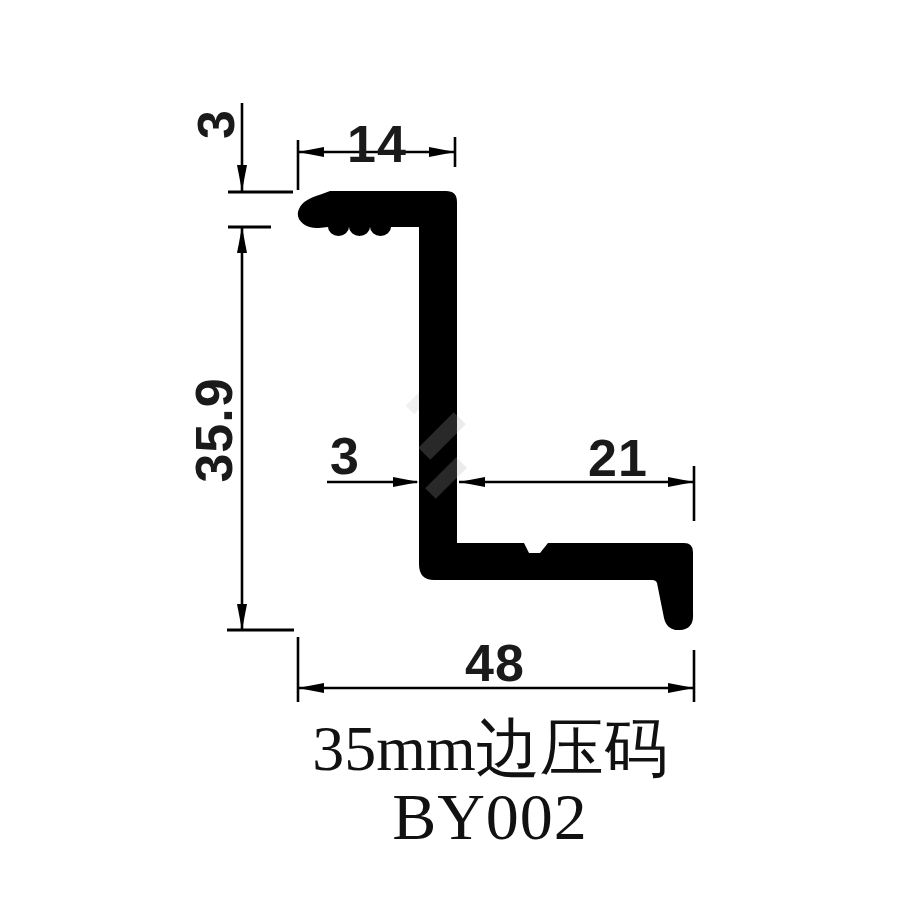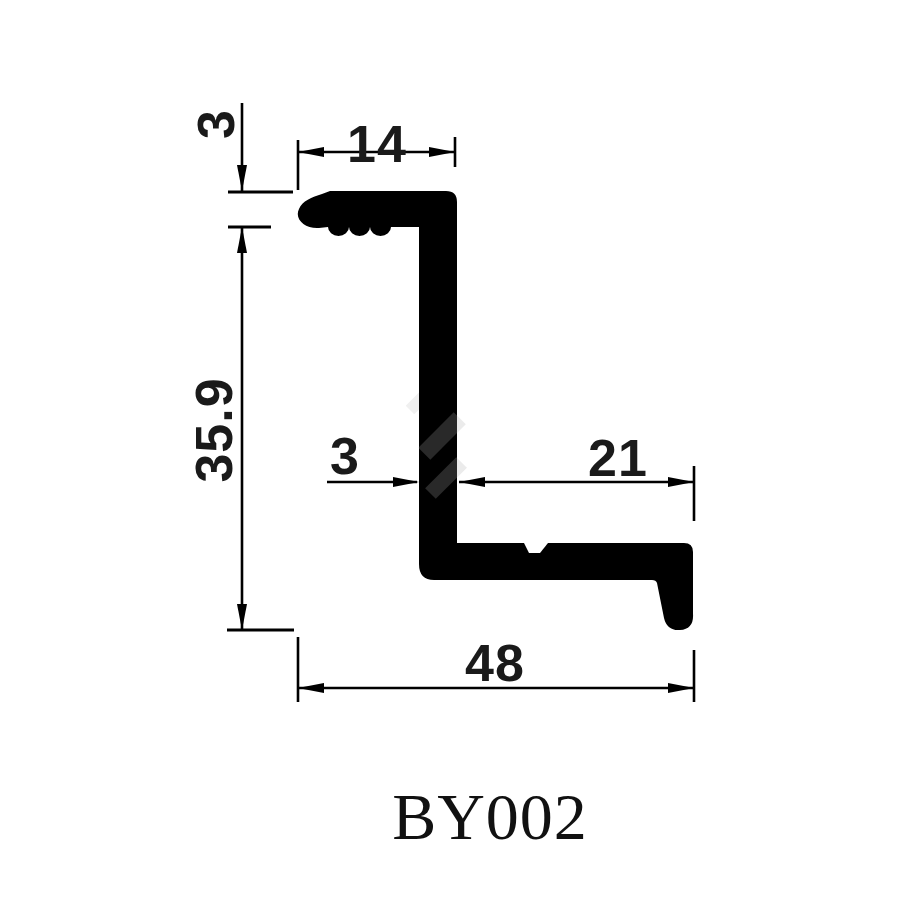--- a/index.html
+++ b/index.html
@@ -126,16 +126,17 @@
   <div class="dim-label" style="left:377px; top:144px;">14</div>
 
   <div class="dim-label rotated" style="left:214px; top:430px;">35.9</div>
 
   <div class="dim-label" style="left:345px; top:456px;">3</div>
 
   <div class="dim-label" style="left:575px; top:458px;margin-left:43px;">21</div>
 
   <div class="dim-label" style="left:495px; top:663px;">48</div>
 
+  <div class="caption-line caption-title" style="left:490px; top:749px;">35mm边压码</div>
 
   <div class="caption-line caption-model" style="left:490px; top:817px;">BY002</div>
 
 </div>
 
 </body></html>

